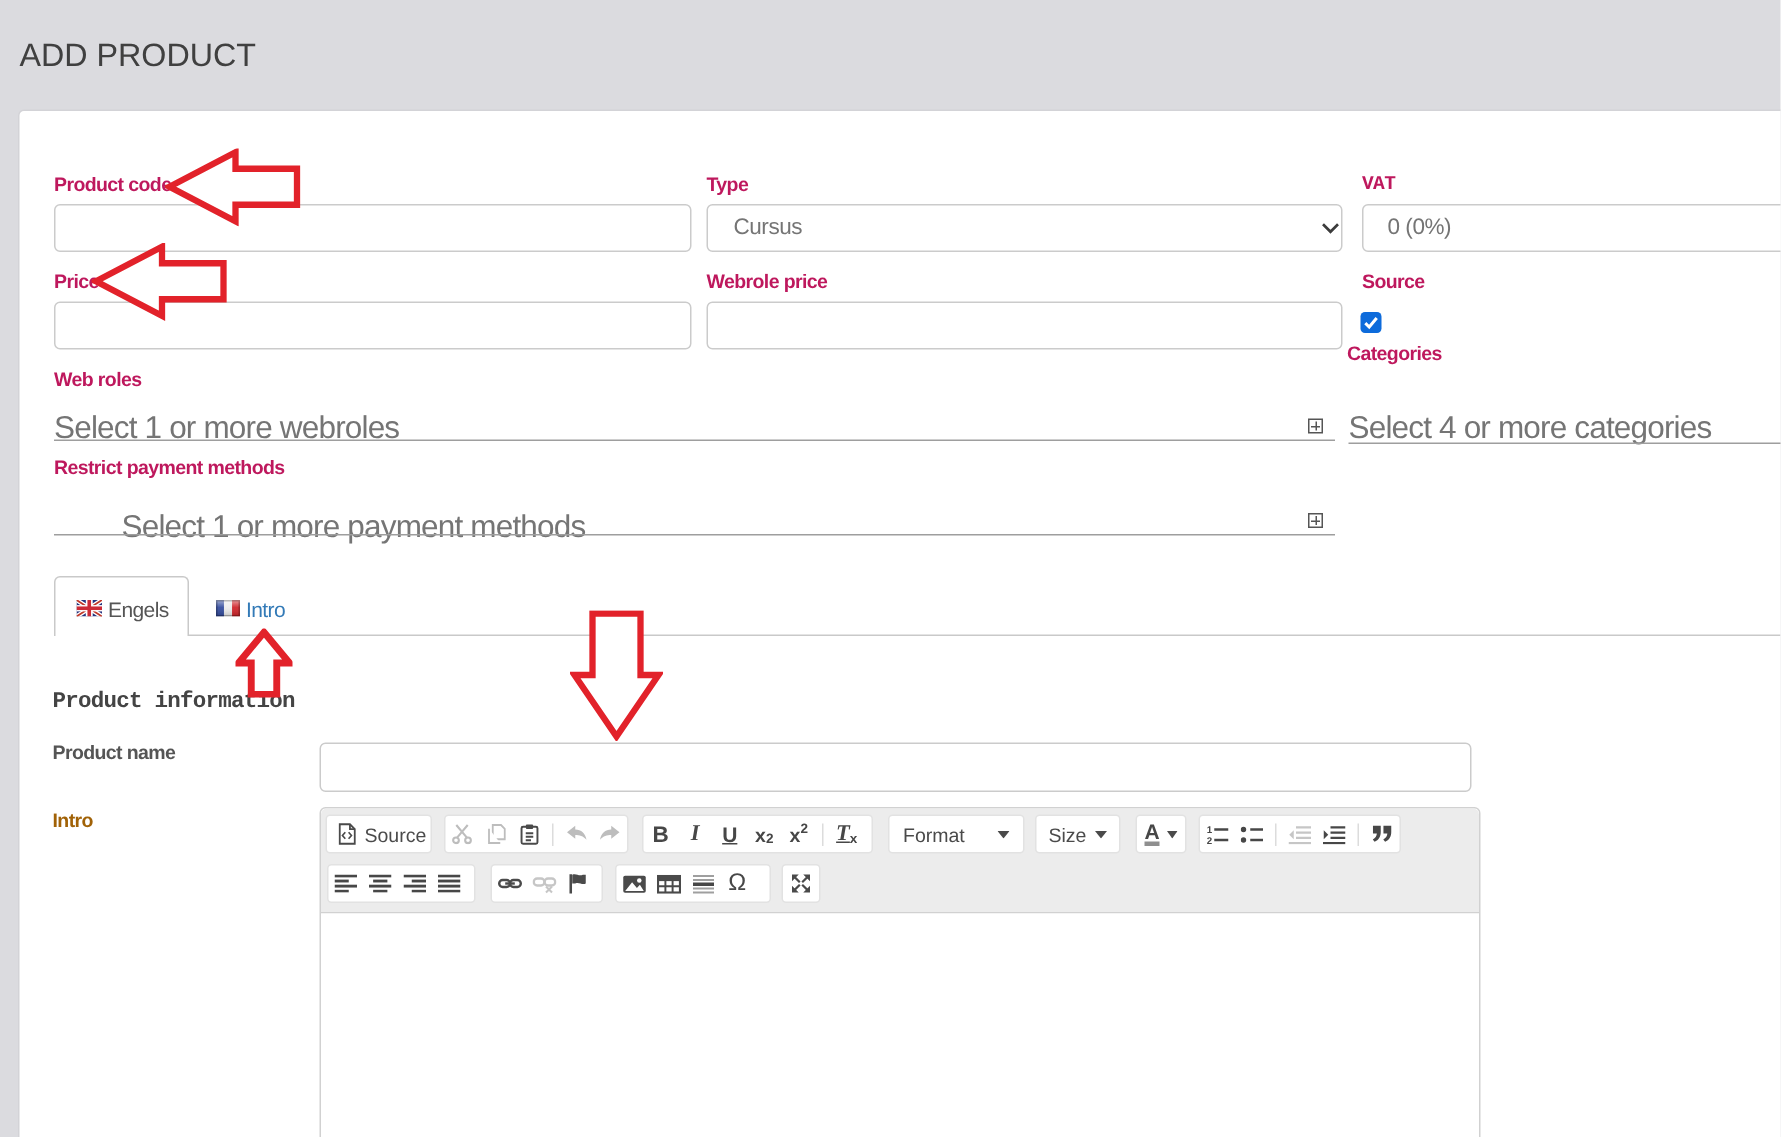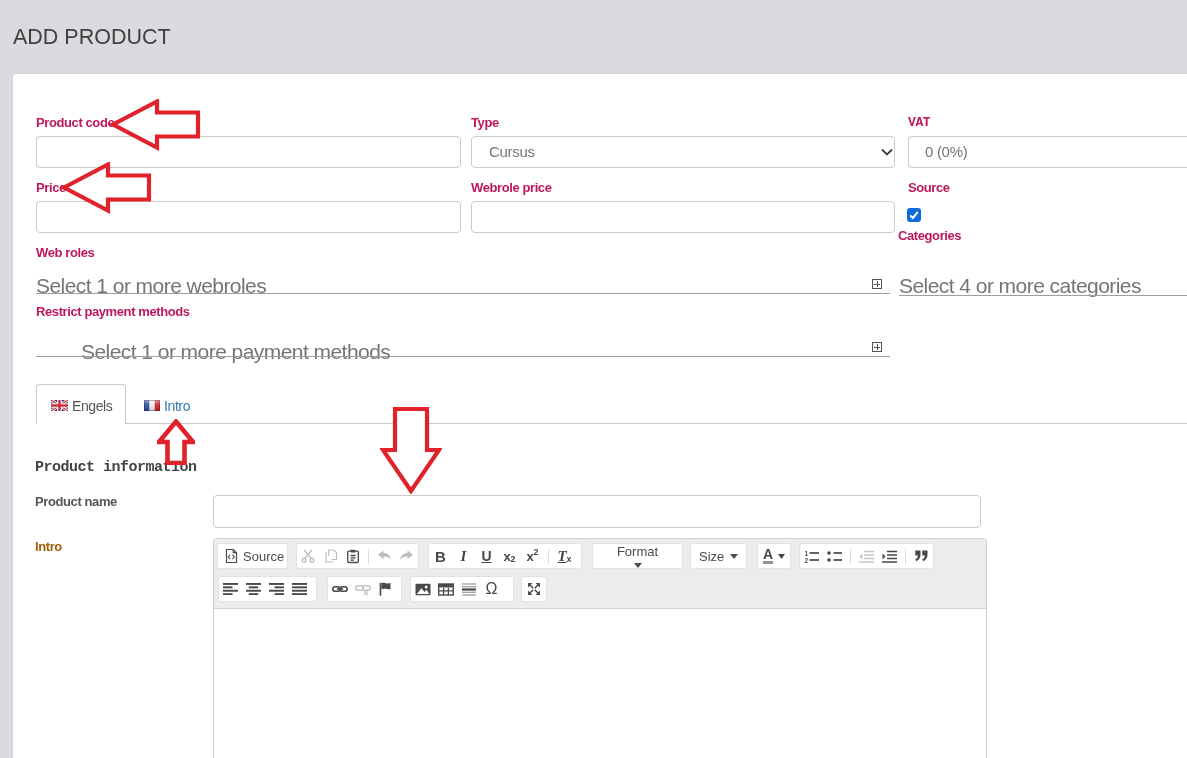--- a/index.html
+++ b/index.html
@@ -151,21 +151,21 @@
     <span class="ic" style="font-family:'Liberation Serif',serif; font-style:italic; font-weight:bold; font-size:15px; color:#474747;">I</span>
     <span class="ic" style="font-weight:bold; font-size:14px; color:#474747; text-decoration:underline;">U</span>
     <span class="ic" style="font-weight:bold; font-size:13px; color:#474747;">x<span style="font-size:9px; position:relative; top:3px;">2</span></span>
     <span class="ic" style="font-weight:bold; font-size:13px; color:#474747;">x<span style="font-size:9px; position:relative; top:-4px;">2</span></span>
     <span class="sep"></span>
     <span class="ic">
       <span style="font-family:'Liberation Serif',serif; font-style:italic; font-weight:bold; font-size:15px; color:#474747; text-decoration:underline;">T</span>
       <span style="font-weight:bold; font-size:9px; color:#474747; position:relative; top:3px;">x</span>
     </span>
   </div>
-  <div class="grp" style="left:592px; top:543px; width:91px; padding:0 9px; justify-content:space-between;flex-direction:column;">
+  <div class="grp" style="left:592px; top:543px; width:91px; padding:0 9px; justify-content:space-between;">
     <span style="font-size:13px; color:#4a4a4a;">Format</span>
     <svg width="8" height="5" viewBox="0 0 8 5">
       <path d="M0 0 h8 l-4 5 z" fill="#4a4a4a"></path>
     </svg>
   </div>
   <div class="grp" style="left:690px; top:543px; width:57px; padding:0 8px; justify-content:space-between;">
     <span style="font-size:13px; color:#4a4a4a;">Size</span>
     <svg width="8" height="5" viewBox="0 0 8 5">
       <path d="M0 0 h8 l-4 5 z" fill="#4a4a4a"></path>
     </svg>

